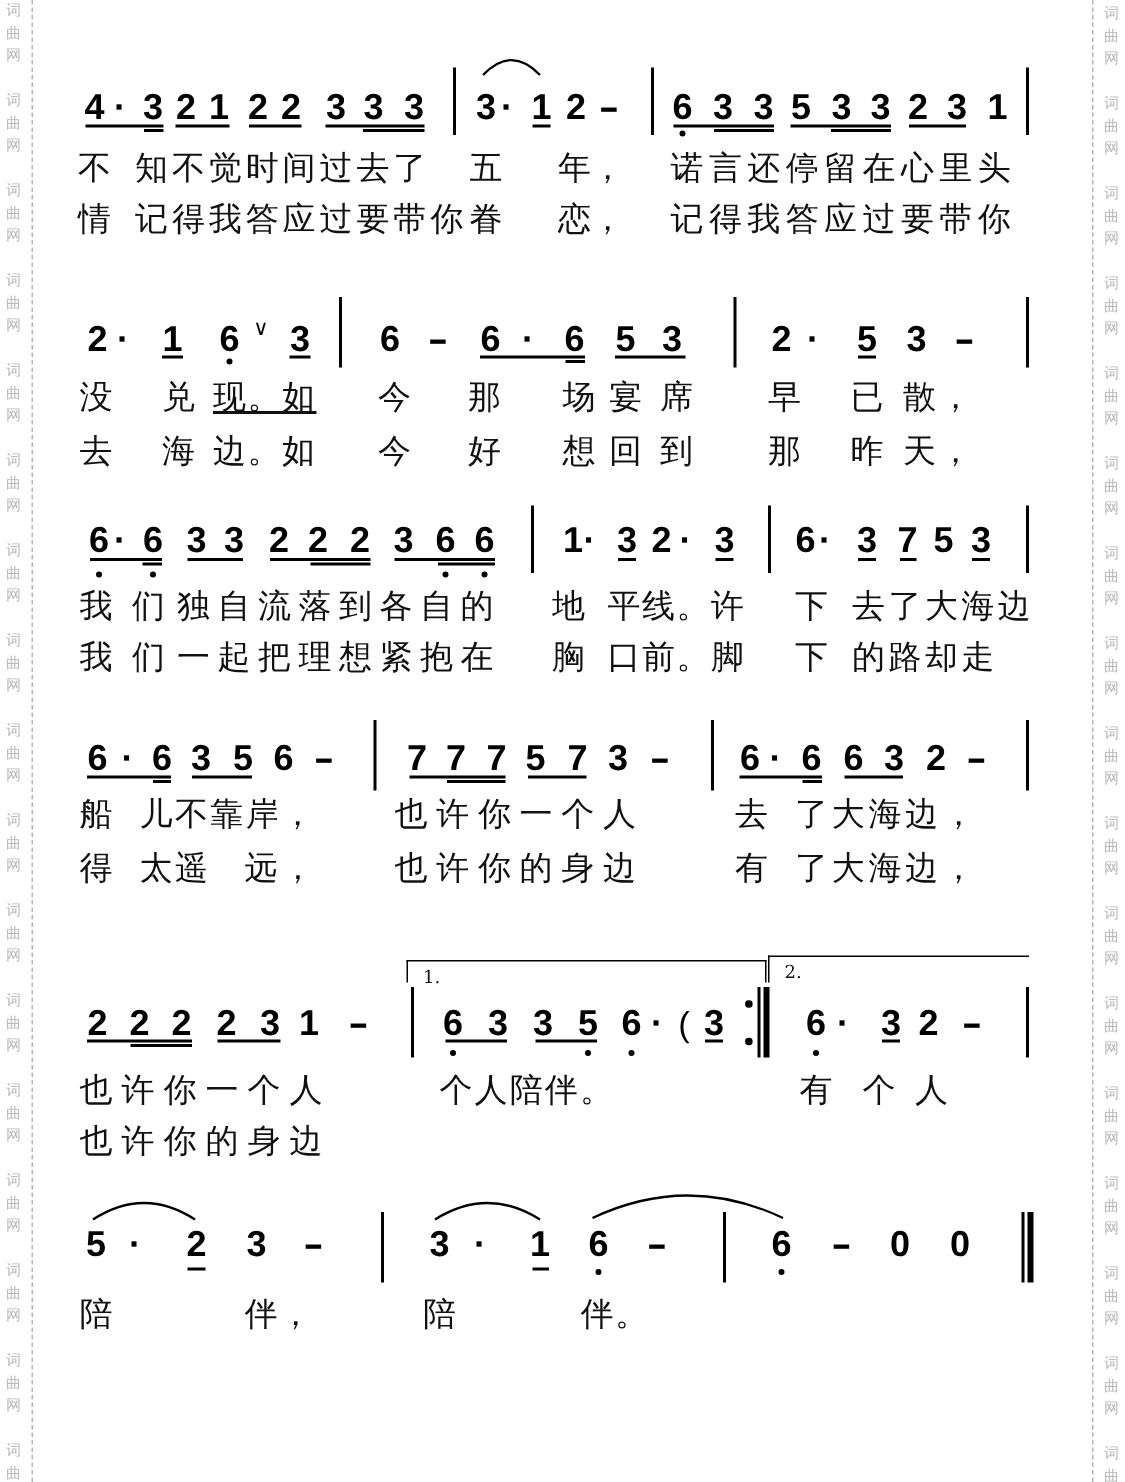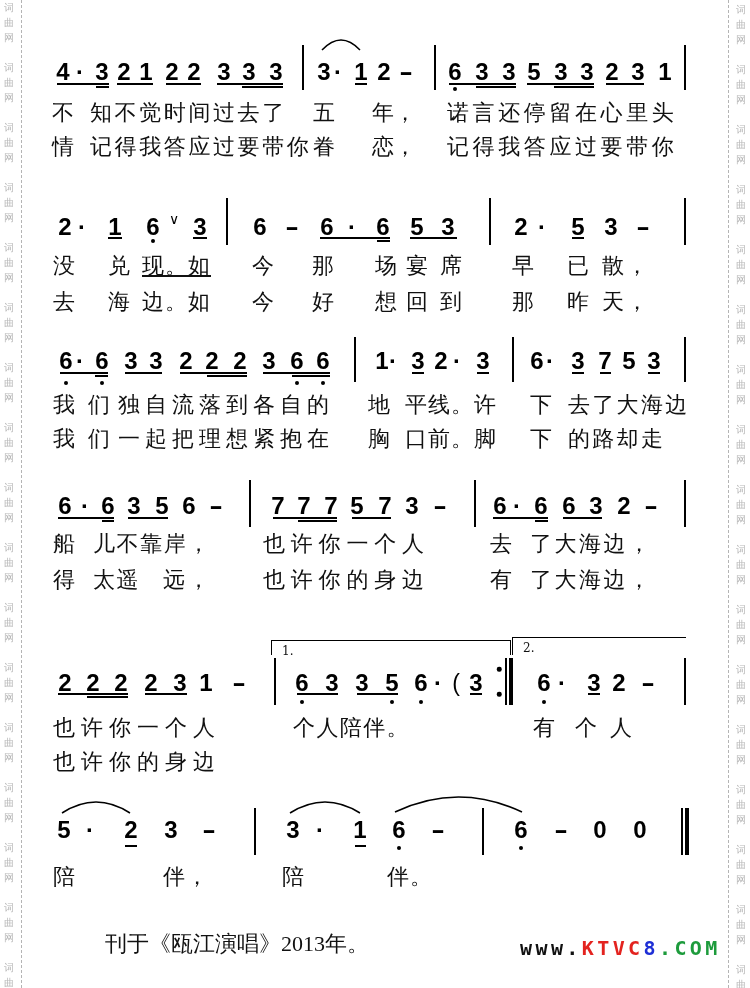--- a/index.html
+++ b/index.html
@@ -520,17 +520,13 @@
         </div>
       </div>
     </div>
   <svg id="slurs" width="750" height="988">
       <path d="M322 50 Q 341 30 360 50" fill="none" stroke="#000" stroke-width="1.5"></path>
       <path d="M62 813 Q 96 791 130 813" fill="none" stroke="#000" stroke-width="1.5"></path>
       <path d="M290 813 Q 325 791 360 813" fill="none" stroke="#000" stroke-width="1.5"></path>
       <path d="M395 812 Q 458.5 782 522 812" fill="none" stroke="#000" stroke-width="1.5"></path>
     </svg>
 
-  <div class="footer-src">刊于《瓯江演唱》2013年。</div>
-  <div class="site">
-    <span id="site-prefix" style="color: rgb(17, 17, 17);">www.</span><span id="site-brand" style="color: rgb(227, 35, 31);">KTVC</span><span id="site-digit" style="color: rgb(30, 47, 214);">8</span><span id="site-suffix" style="color: rgb(29, 155, 60);">.COM</span>
-  </div>
 </div>
 
 </body></html>

